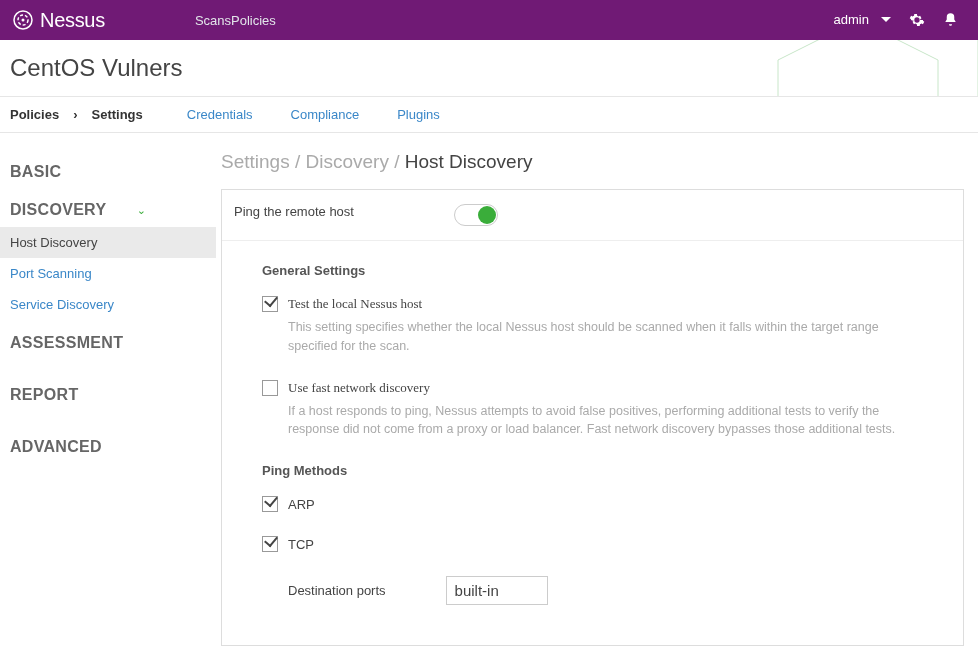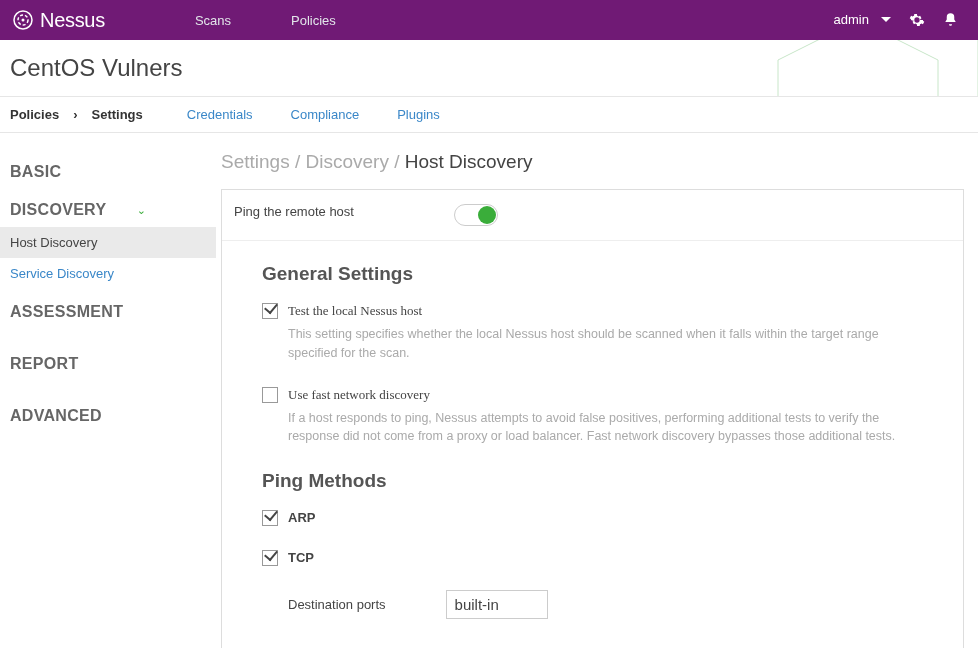--- a/index.html
+++ b/index.html
@@ -1,20 +1,20 @@
 <!DOCTYPE html>
 <html><head>
   <meta charset="utf-8">
   <style>
     * { box-sizing: border-box; margin: 0; padding: 0; }
     body { font-family: -apple-system, BlinkMacSystemFont, "Segoe UI", Arial, sans-serif; font-size: 13px; color: #444; width: 978px; height: 650px; overflow: hidden; background: #fff; position: relative; }
     .topbar { background: #701a75; height: 40px; display: flex; align-items: center; color: #fff; padding: 0 20px 0 12px; }
     .logo { display: flex; align-items: center; gap: 6px; font-size: 20px; font-weight: 400; margin-right: 90px; letter-spacing: -0.3px;}
     .logo-icon svg { display:block; }
-    .topnav { display: flex; gap: 60px; }
+    .topnav { display: flex; }
     .topnav a { color: #e2e6ea; font-size: 13px; cursor: pointer; }
     .topright { margin-left: auto; display: flex; align-items: flex-start; gap: 18px; }
     .user { display: flex; align-items: center; gap: 12px; cursor:pointer; }
     .caret { width: 0; height: 0; border-left: 5px solid transparent; border-right: 5px solid transparent; border-top: 5px solid #fff; }
     .gear-icon, .bell-icon { cursor:pointer; }
     .gear-icon svg, .bell-icon svg { display:block; fill:#fff; }
     .subheader { background: #fff; padding: 14px 10px 14px 10px; border-bottom: 1px solid #e6e6e6; position: relative; }
     .subheader h1 { font-size: 24px; font-weight: 400; color: #444; }
     .bg-pattern { position:absolute; right:0; top:0; bottom:0; width:600px; overflow:hidden; pointer-events:none; }
     .bg-pattern svg { position:absolute; right:0; top:-20px; }
@@ -32,27 +32,27 @@
     .side-item { padding: 8px 10px 8px 10px; color:#3a87c8; font-size: 13px; cursor:pointer; }
     .side-item.active { background: #eaeaea; color:#444; }
     .content { flex: 1; padding: 18px 14px 0 14px; overflow: auto; }
     .breadcrumb { font-size: 19px; color: #aaa; margin-bottom: 16px; }
     .breadcrumb .cur { color: #444; }
     .panel { border: 1px solid #ddd; }
     .panel-top { display:flex; padding: 14px 12px; gap: 100px; }
     .toggle { width: 44px; height: 22px; border:1px solid #ccc; border-radius: 11px; background:#fff; position:relative; cursor:pointer; }
     .toggle .knob { width: 18px; height:18px; border-radius:50%; background:#3aad3a; position:absolute; right:1px; top:1px; }
     .panel-body { padding: 22px 40px 40px 40px; border-top:1px solid #eee; }
-    .section-title { font-weight:700; color:#555; font-size: 19px; margin-bottom: 18px; }
+    .section-title { font-weight:700; color:#555; font-size: 13px; margin-bottom: 18px; }
     .check-row { display:flex; gap: 10px; align-items:flex-start; margin-bottom: 6px; }
     .chk { width:16px; height:16px; border:1px solid #999; background:#fff; flex-shrink:0; position:relative; cursor:pointer; }
     .chk.checked::after { content:""; position:absolute; left:2px; top:-1px; width:10px; height:6px; border-left:2px solid #444; border-bottom:2px solid #444; transform: rotate(-50deg); }
     .check-label { color:#444;font-family:Liberation Serif, serif; }
     .desc { color:#aaa; font-size: 12.5px; line-height: 1.5; margin: 4px 0 24px 26px; }
-    .pm-item { display:flex; gap:10px; align-items:flex-start; margin-bottom: 24px; font-weight: bold; }
+    .pm-item { display:flex; gap:10px; align-items:flex-end; margin-bottom: 24px; }
     .indent { margin-left: 26px; display:flex; align-items:center; gap: 60px; }
     .textinput { border:1px solid #ccc; padding: 5px 8px; font-size:15px; width:102px; color:#444; background:#fff; }
   </style>
 </head>
 <body>
 
 <div class="topbar">
   <div class="logo">
     <span class="logo-icon">
       <svg width="22" height="22" viewBox="0 0 22 22">
@@ -110,20 +110,21 @@
 <div class="main">
   <div class="sidebar">
     <div class="side-section">BASIC</div>
     <div style="height:10px"></div>
     <div class="side-head">
       <span class="side-section" style="margin:0">DISCOVERY</span>
       <span class="chev">⌄</span>
     </div>
     <div class="side-items">
       <div class="side-item active">Host Discovery</div>
+      <div class="side-item">Port Scanning</div>
       <div class="side-item">Service Discovery</div>
     </div>
     <div class="side-section">ASSESSMENT</div>
     <div style="height:14px"></div>
     <div class="side-section">REPORT</div>
     <div style="height:14px"></div>
     <div class="side-section">ADVANCED</div>
   </div>
 
   <div class="content">

